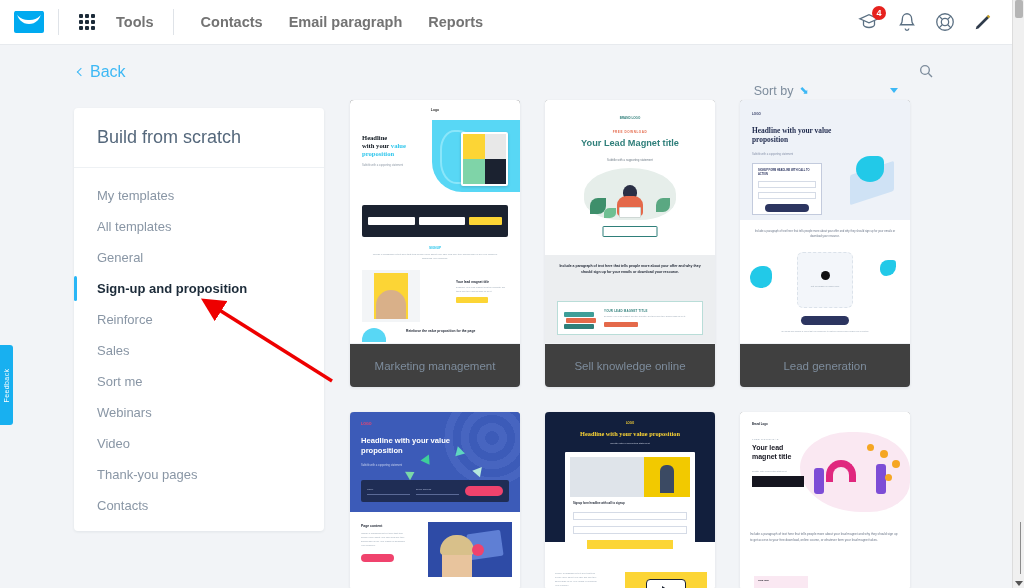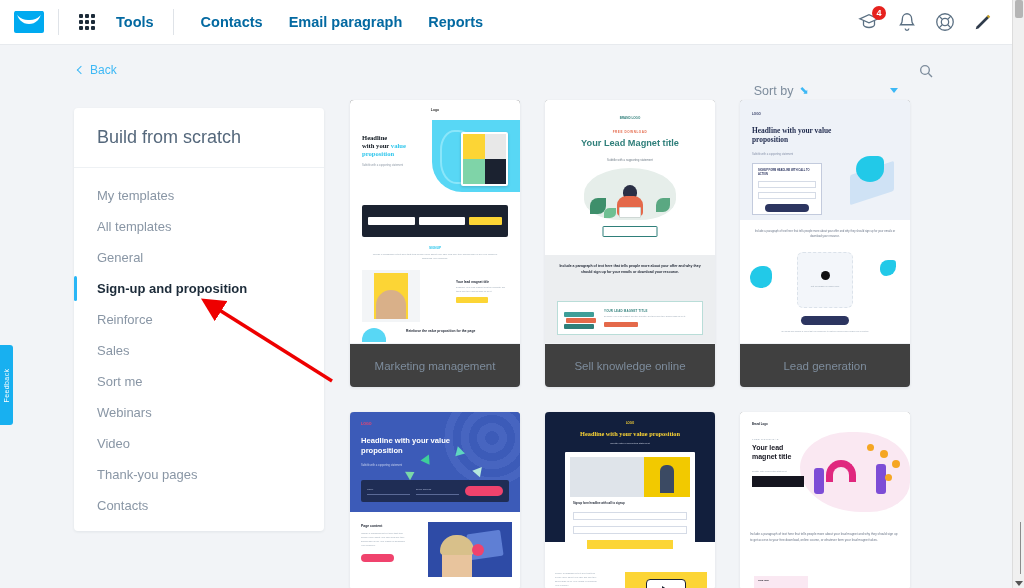--- a/index.html
+++ b/index.html
@@ -34,21 +34,21 @@
     width: 30px; height: 22px; border-radius: 0 0 14px 14px;
     background: #00aaf0; z-index: 2;
   }
   .nav-sep { width: 1px; height: 26px; background: #dfe3e8; }
   .grid-dots {
     display: grid; grid-template-columns: repeat(3, 4px); grid-template-rows: repeat(3, 4px);
     gap: 2px; margin: 0 8px 0 20px;
   }
   .grid-dots i { display: block; width: 4px; height: 4px; background: #1c2b39; border-radius: 1px; }
   .nav-item {
-    font-size: 14.5px; font-weight: bold; color: #0369a1;
+    font-size: 14.5px; font-weight: bold; color: #737373;
     padding: 0 13px; line-height: 45px; cursor: pointer; white-space: nowrap;
   }
   .nav-sep2 { width: 1px; height: 26px; background: #dfe3e8; margin: 0 14px 0 6px; }
   .topbar-right {
     margin-left: auto; display: flex; align-items: center; gap: 16px; padding-right: 18px;
   }
   .ticon { width: 22px; height: 22px; position: relative; cursor: pointer; color: #5b7083; }
   .ticon svg { display: block; width: 22px; height: 22px; }
   .badge {
     position: absolute; top: -5px; right: -6px;
@@ -56,21 +56,21 @@
     min-width: 14px; height: 14px; line-height: 14px; border-radius: 50%;
     text-align: center; padding: 0 2px;
   }
 
   
   .subhead {
     position: absolute; top: 45px; left: 0; width: 1012px; height: 63px;
   }
   .back-link {
     position: absolute; left: 78px; top: 18px;
-    font-size: 12px; color: #3db8f5; cursor: pointer;
+    font-size: 16px; color: #3db8f5; cursor: pointer;
     display: flex; align-items: center; gap: 6px; font-weight: normal;
   }
   .back-chev {
     display: inline-block; width: 6px; height: 6px;
     border-left: 1.6px solid #3db8f5; border-bottom: 1.6px solid #3db8f5;
     transform: rotate(45deg); margin-bottom: 1px;
   }
   .sortwrap {
     position: absolute; right: 114px; top: 20px;
     display: flex; align-items: center; gap: 6px; font-size: 12.5px;

